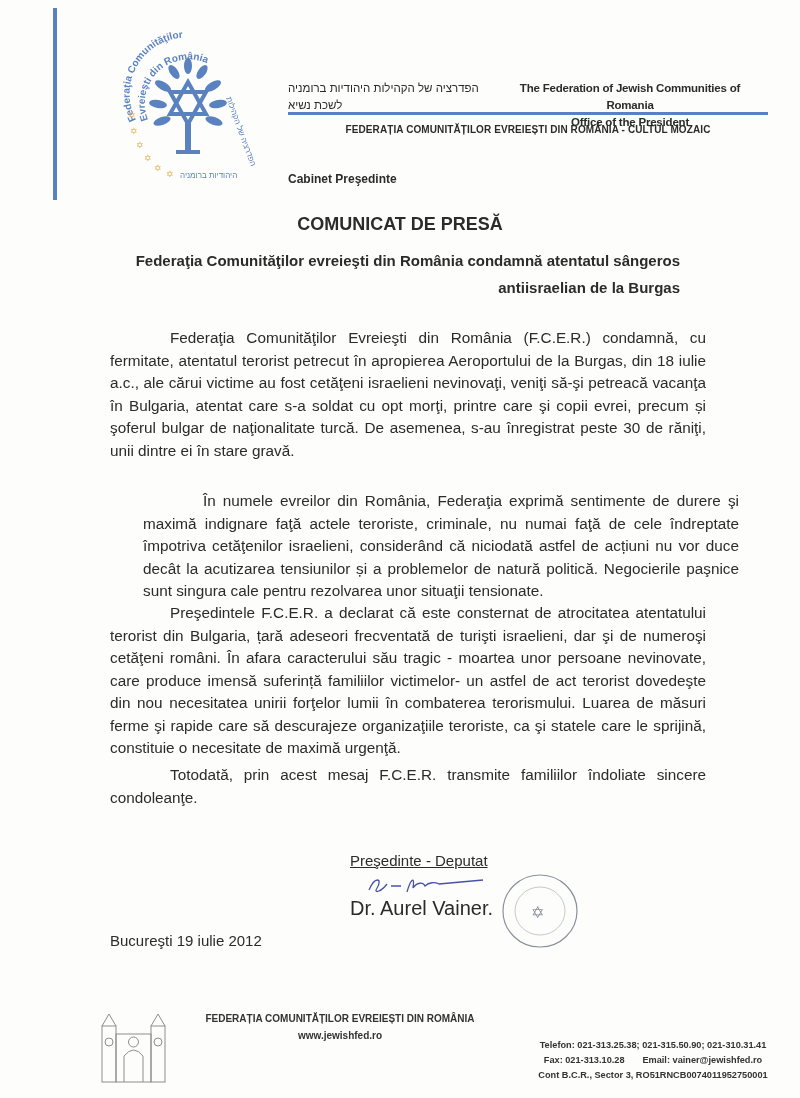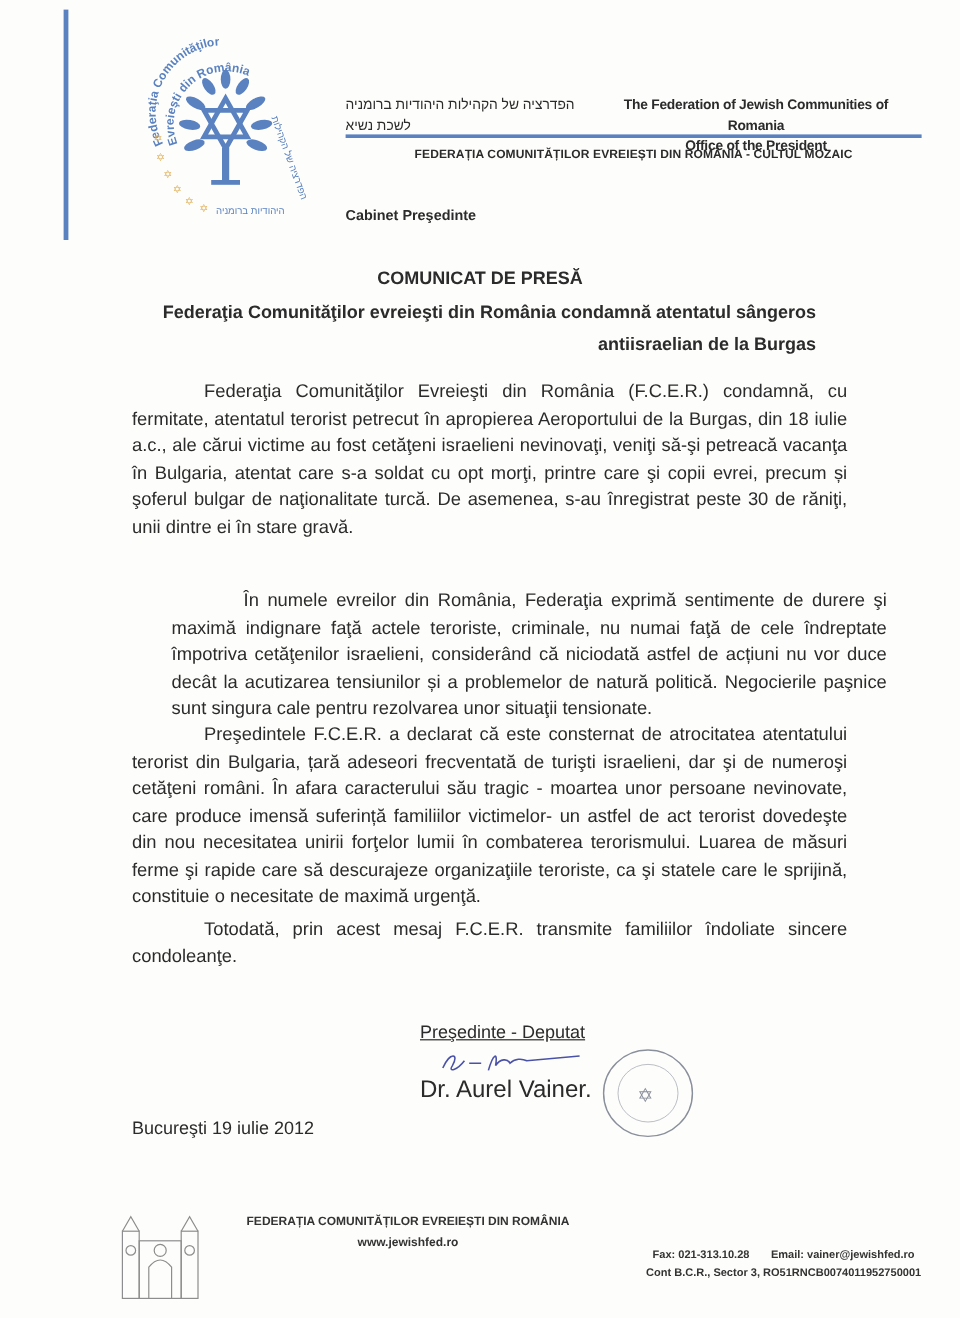--- a/index.html
+++ b/index.html
@@ -6,25 +6,25 @@
   body { width:800px; height:1098px; background:#fdfdfb; position:relative; overflow:hidden;
          font-family:"Liberation Sans", sans-serif; color:#2b2b2b; }
   .abs { position:absolute; }
   .vbar { left:53px; top:8px; width:4px; height:192px; background:#5b82c0; }
   .logo { left:108px; top:28px; width:160px; height:160px; }
   .hdr-he { top:80px; left:288px; width:208px; text-align:left; font-size:11.5px; line-height:17px; direction:rtl; }
   .hdr-en { top:80px; left:500px; width:260px; text-align:center; font-size:11.5px; line-height:17px; font-weight:bold; letter-spacing:-0.2px; }
   .hline { top:112px; left:288px; width:480px; height:3px; background:#5b82c0; }
   .hdr-ro { top:124px; left:288px; width:480px; text-align:center; font-size:10px; font-weight:bold; letter-spacing:0.1px; }
   .hdr-cab { top:146px; left:288px; width:480px; font-size:12px; font-weight:bold;margin-top:26px; }
-  .title { top:214px; left:0; width:800px; text-align:center; font-size:15px; font-weight:bold;margin-top:10px; }
+  .title { top:214px; left:0; width:800px; text-align:center; font-size:18px; font-weight:bold; }
   .subtitle { top:247px; left:120px; width:560px; text-align:right; font-size:15px; font-weight:bold; line-height:27px; }
   .body { left:110px; width:596px; font-size:15.3px; line-height:22.5px; text-align:justify; }
   .body p { margin:0; text-indent:60px; }
-  .p1 { top:316px; } .p2 { top:490px;margin-left:33px; } .p3 { top:602px; } .p4 { top:764px; }
+  .p1 { top:327px; } .p2 { top:490px;margin-left:33px; } .p3 { top:602px; } .p4 { top:764px; }
   .sig-role { top:852px; left:350px; font-size:15px;text-decoration:underline; }
   .sig-name { top:897px; left:350px; font-size:20px; }
   .signature { top:872px; left:365px; width:120px; height:26px; }
   .stamp { top:872px; left:500px; width:80px; height:78px; }
   .date { top:932px; left:110px; font-size:15px; }
   .ft-img { top:1006px; left:96px; width:75px; height:78px; }
   .ft-l { top:1010px; left:200px; width:280px; text-align:center; font-size:10px; line-height:17px; font-weight:bold; color:#333; }
   .ft-r { top:1038px; left:518px; width:270px; text-align:center; font-size:9.2px; line-height:15px; font-weight:bold; color:#333; }
 </style>
 </head>
@@ -121,18 +121,19 @@
       <circle cx="62" cy="36" r="4"></circle>
       <circle cx="37.5" cy="36" r="5"></circle>
     <path d="M6,20 L13,8 L20,20 M55,20 L62,8 L69,20"></path>
   </g>
 </svg>
 <div class="abs ft-l">
   <div>FEDERAȚIA COMUNITĂȚILOR EVREIEȘTI DIN ROMÂNIA</div>
   <div>www.jewishfed.ro</div>
 </div>
 <div class="abs ft-r">
+  <div>Telefon: 021-313.25.38; 021-315.50.90; 021-310.31.41</div>
   <div>
     <span>Fax: 021-313.10.28</span>&nbsp;&nbsp;&nbsp;&nbsp;&nbsp;&nbsp;
     <span>Email: vainer@jewishfed.ro</span>
   </div>
   <div>Cont B.C.R., Sector 3, RO51RNCB0074011952750001</div>
 </div>
 
 </body></html>

